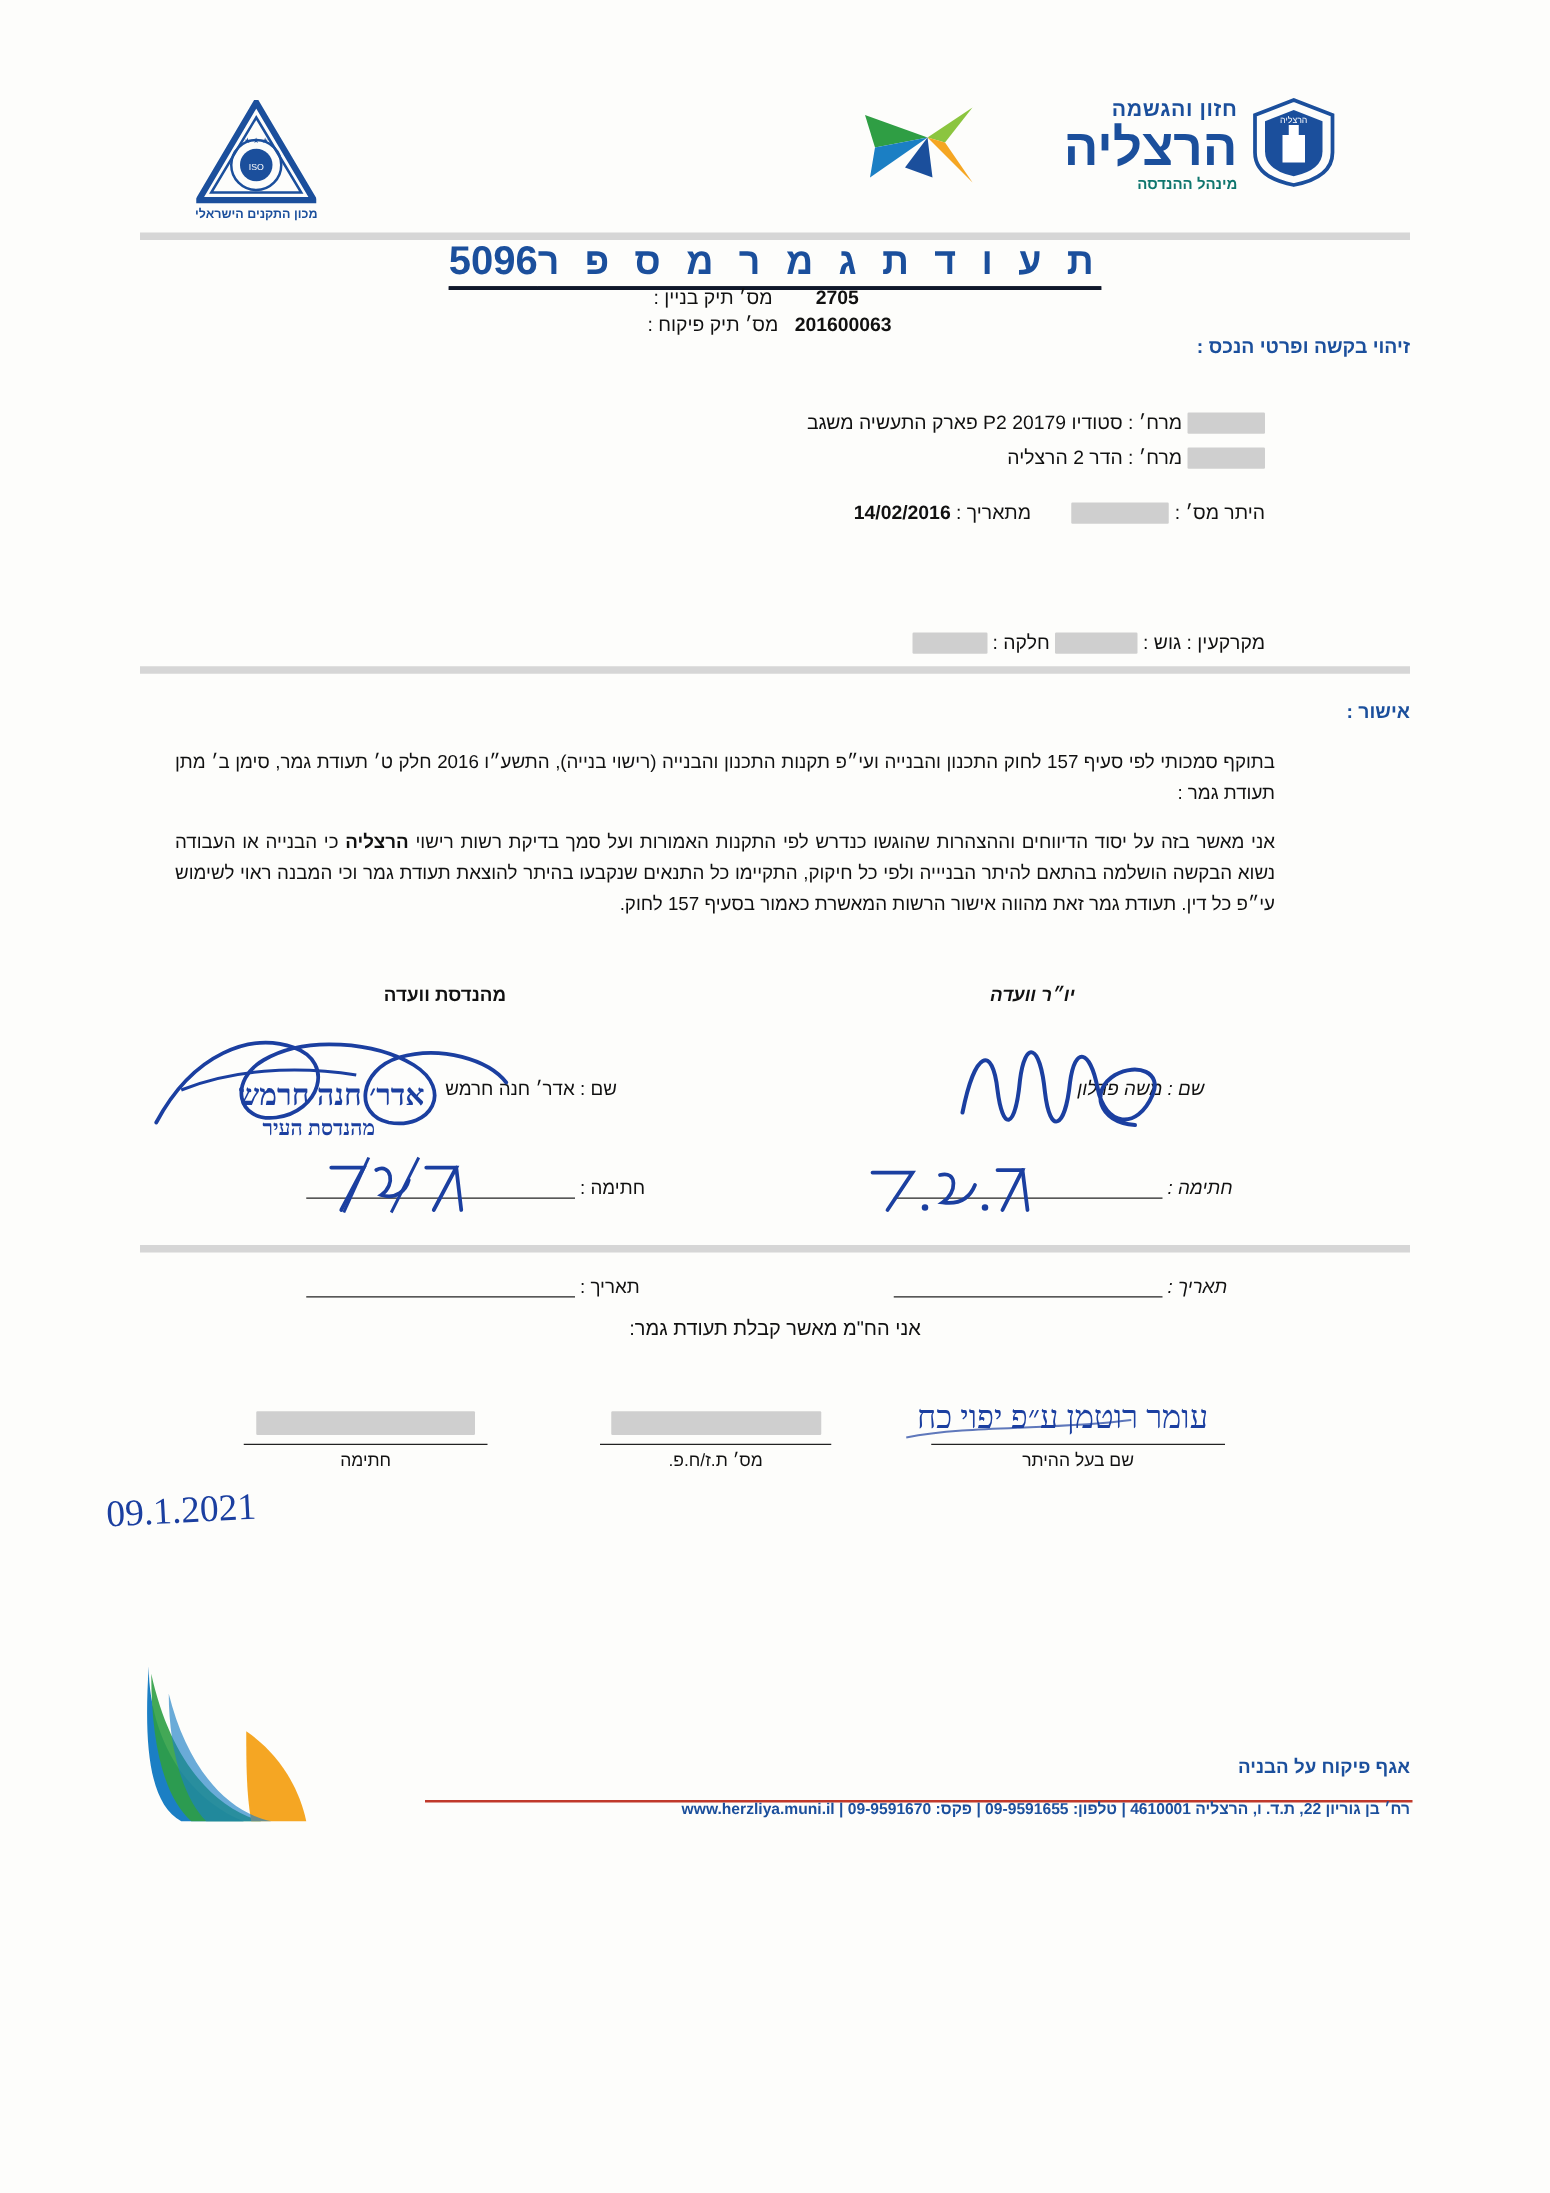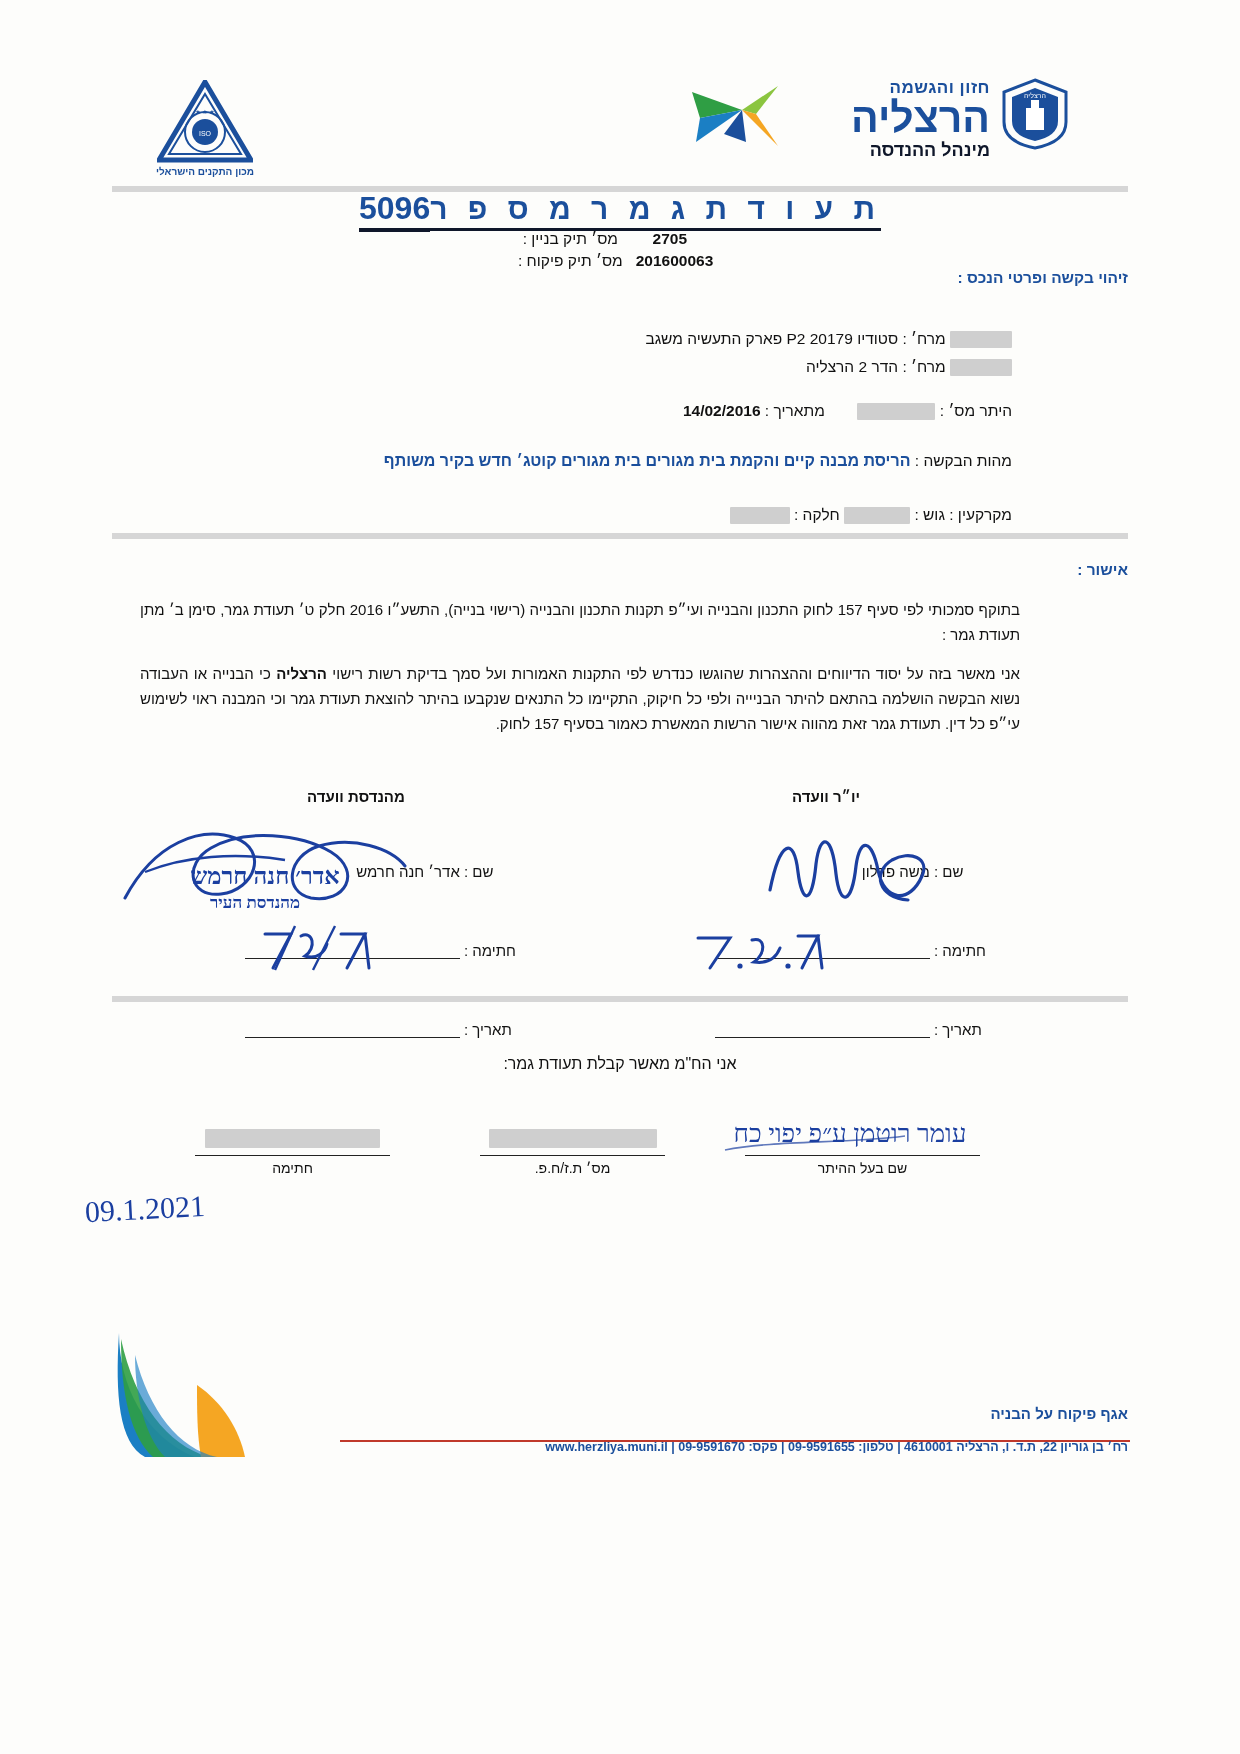--- a/index.html
+++ b/index.html
@@ -18,21 +18,21 @@
 
   .si-logo{position:absolute;right:auto;left:145px;top:10px;width:120px;text-align:center;}
   .si-tri{position:relative;width:96px;height:84px;margin:0 auto;}
   .si-tri svg{display:block;}
   .si-caption{font-size:10px;color:#1b4f9c;font-weight:bold;margin-top:2px;letter-spacing:0;}
 
   .hz-logo{position:absolute;left:690px;top:0px;width:420px;height:110px;}
   .hz-text{position:absolute;right:120px;top:8px;text-align:right;direction:rtl;}
   .hz-line1{font-size:17px;color:#1b4f9c;font-weight:bold;letter-spacing:.5px;}
   .hz-line2{font-size:41px;color:#1b4f9c;font-weight:bold;line-height:.95;margin-top:1px;}
-  .hz-line3{font-size:18px;color:#0f172a;font-weight:bold;margin-top:2px;}
+  .hz-line3{font-size:12px;color:#0f766e;font-weight:bold;margin-top:2px;}
   .hz-seal{position:absolute;right:40px;top:8px;width:70px;height:72px;}
   .hz-star{position:absolute;left:0px;top:14px;width:90px;height:66px;}
 
   
   .rule{position:absolute;height:6px;background:#d6d6d6;}
   .rule.r1{top:186px;left:112px;width:1016px;}
   .rule.r2{top:533px;left:112px;width:1016px;}
   .rule.r3{top:996px;left:112px;width:1016px;}
 
   
@@ -79,21 +79,21 @@
   .para.p2{top:662px;left:140px;width:880px;}
 
   
   .sigcol{position:absolute;direction:rtl;font-size:15px;}
   .sigcol .hdr{font-weight:bold;text-align:center;margin-bottom:22px;}
   .sigrow{margin-bottom:26px;white-space:nowrap;}
   .sigrow .lbl{display:inline-block;width:78px;text-align:left;margin-top:36px;}
   .sigrow .line{display:inline-block;width:215px;border-bottom:1.5px solid #222;height:14px;vertical-align:bottom;margin-left:6px;}
   .sigrow .nameval{display:inline-block;}
 
-  .sig-right{top:788px;left:640px;width:372px;}
+  .sig-right{top:788px;left:640px;width:372px;font-style:italic;}
   .sig-left{top:788px;left:170px;width:372px;}
 
   .scribble{position:absolute;pointer-events:none;}
 
   
   .receipt{position:absolute;top:1055px;left:0;width:1240px;text-align:center;direction:rtl;font-size:16px;}
   .rcpt-fields{position:absolute;top:1125px;left:0;width:1240px;direction:rtl;}
   .field{position:absolute;text-align:center;font-size:14px;}
   .field .fline{border-bottom:1.3px solid #222;height:30px;}
   .field .flbl{margin-top:4px;}
@@ -185,25 +185,20 @@
 
   <div class="permitline">
     <span>היתר מס׳ :</span>
     <span class="redact" style="width:78px"></span>
     <span style="display:inline-block;width:24px"></span>
     <span>מתאריך :</span>
     <span class="bold">14/02/2016</span>
     <span style="display:inline-block;width:370px"></span>
   </div>
 
-  <div class="req q1">
-    <span>מהות הבקשה :</span>
-    <span class="blue">הריסת מבנה קיים והקמת בית מגורים בית מגורים קוטג׳ חדש בקיר משותף</span>
-    <span style="display:inline-block;width:12px"></span>
-  </div>
   <div class="req q3">
     <span>מקרקעין :</span>
     <span>גוש :</span>
     <span class="redact" style="width:66px"></span>
     <span>חלקה :</span>
     <span class="redact" style="width:60px"></span>
     <span style="display:inline-block;width:330px"></span>
   </div>
 
   <div class="rule r2"></div>

